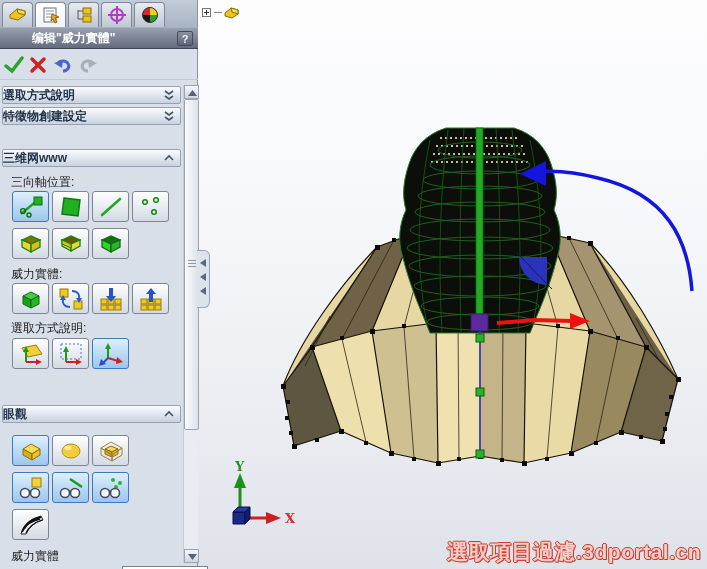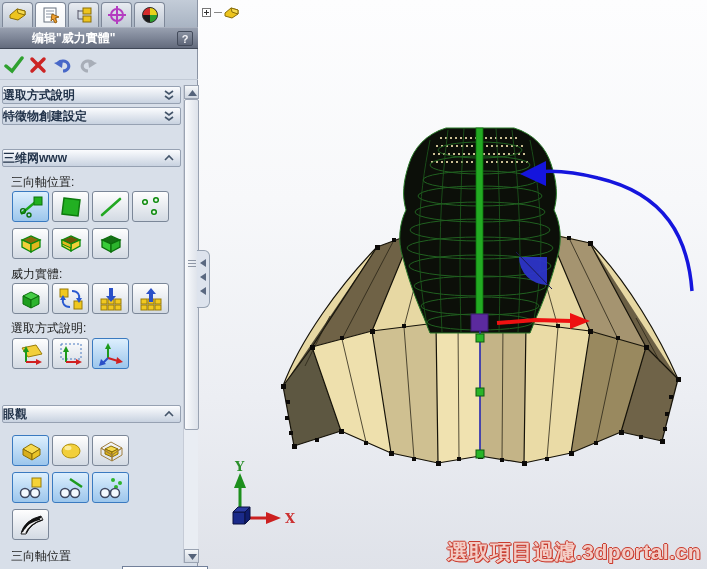--- a/index.html
+++ b/index.html
@@ -538,21 +538,21 @@
 
     <div class="pbtn" style="left:12px;top:509px">
       <svg width="26" height="24">
         <path d="M3,21 Q6,7 23,3 L25,7 Q13,10 8,21 Z" fill="#f2f2f2" stroke="#222"></path>
         <path d="M4,19 Q8,8 23,4" fill="none" stroke="#111" stroke-width="2"></path>
         <path d="M6,16 Q10,9 22,6" fill="none" stroke="#111" stroke-width="1.6"></path>
         <path d="M8,20 Q12,11 24,7" fill="none" stroke="#111" stroke-width="1.2"></path>
       </svg>
     </div>
 
-    <div class="plabel" style="top:548px">三向軸位置</div>
+    <div class="plabel" style="top:548px">威力實體</div>
     <div id="subdiv-input"></div>
 
     <div id="pscroll">
       <div class="sbtn" style="top:0">
         <svg width="9" height="6">
             <polygon points="4.5,0 9,6 0,6" fill="#55637a"></polygon>
           </svg>
       </div>
       <div id="sthumb">
         <div class="grip">

